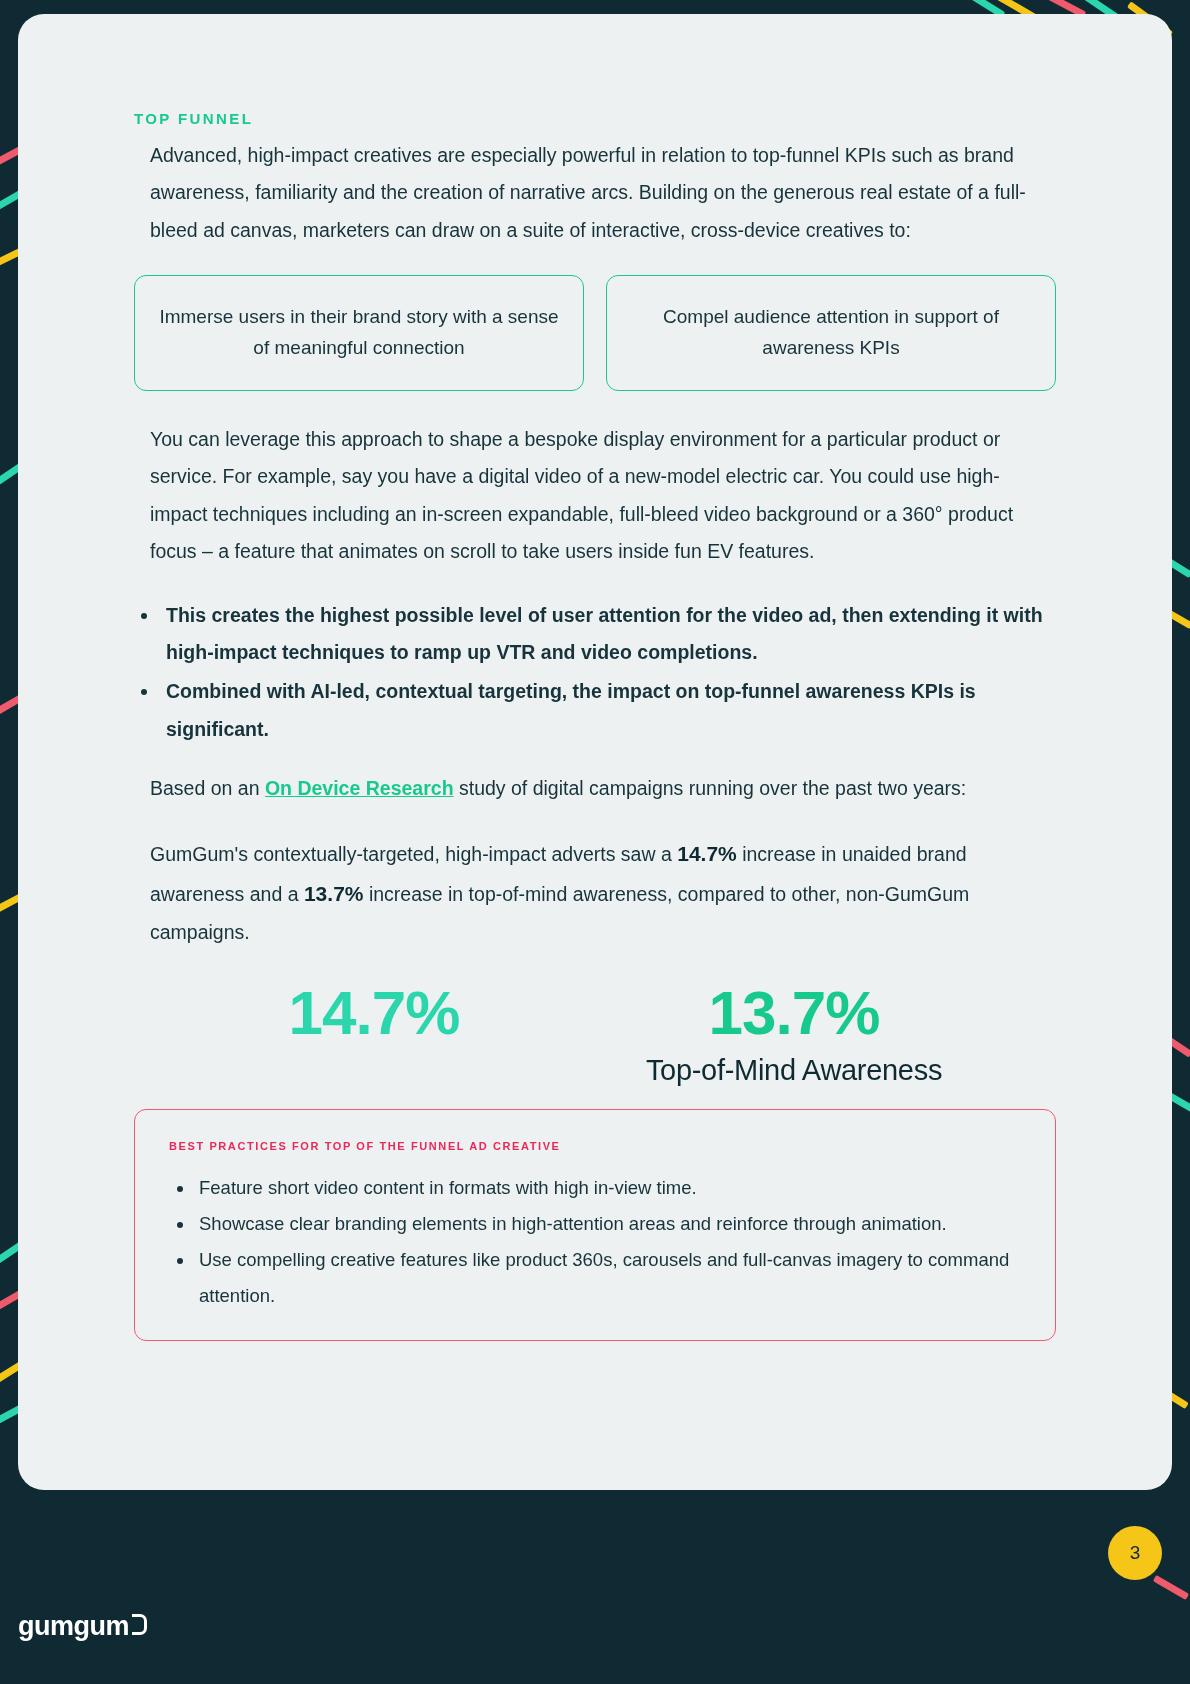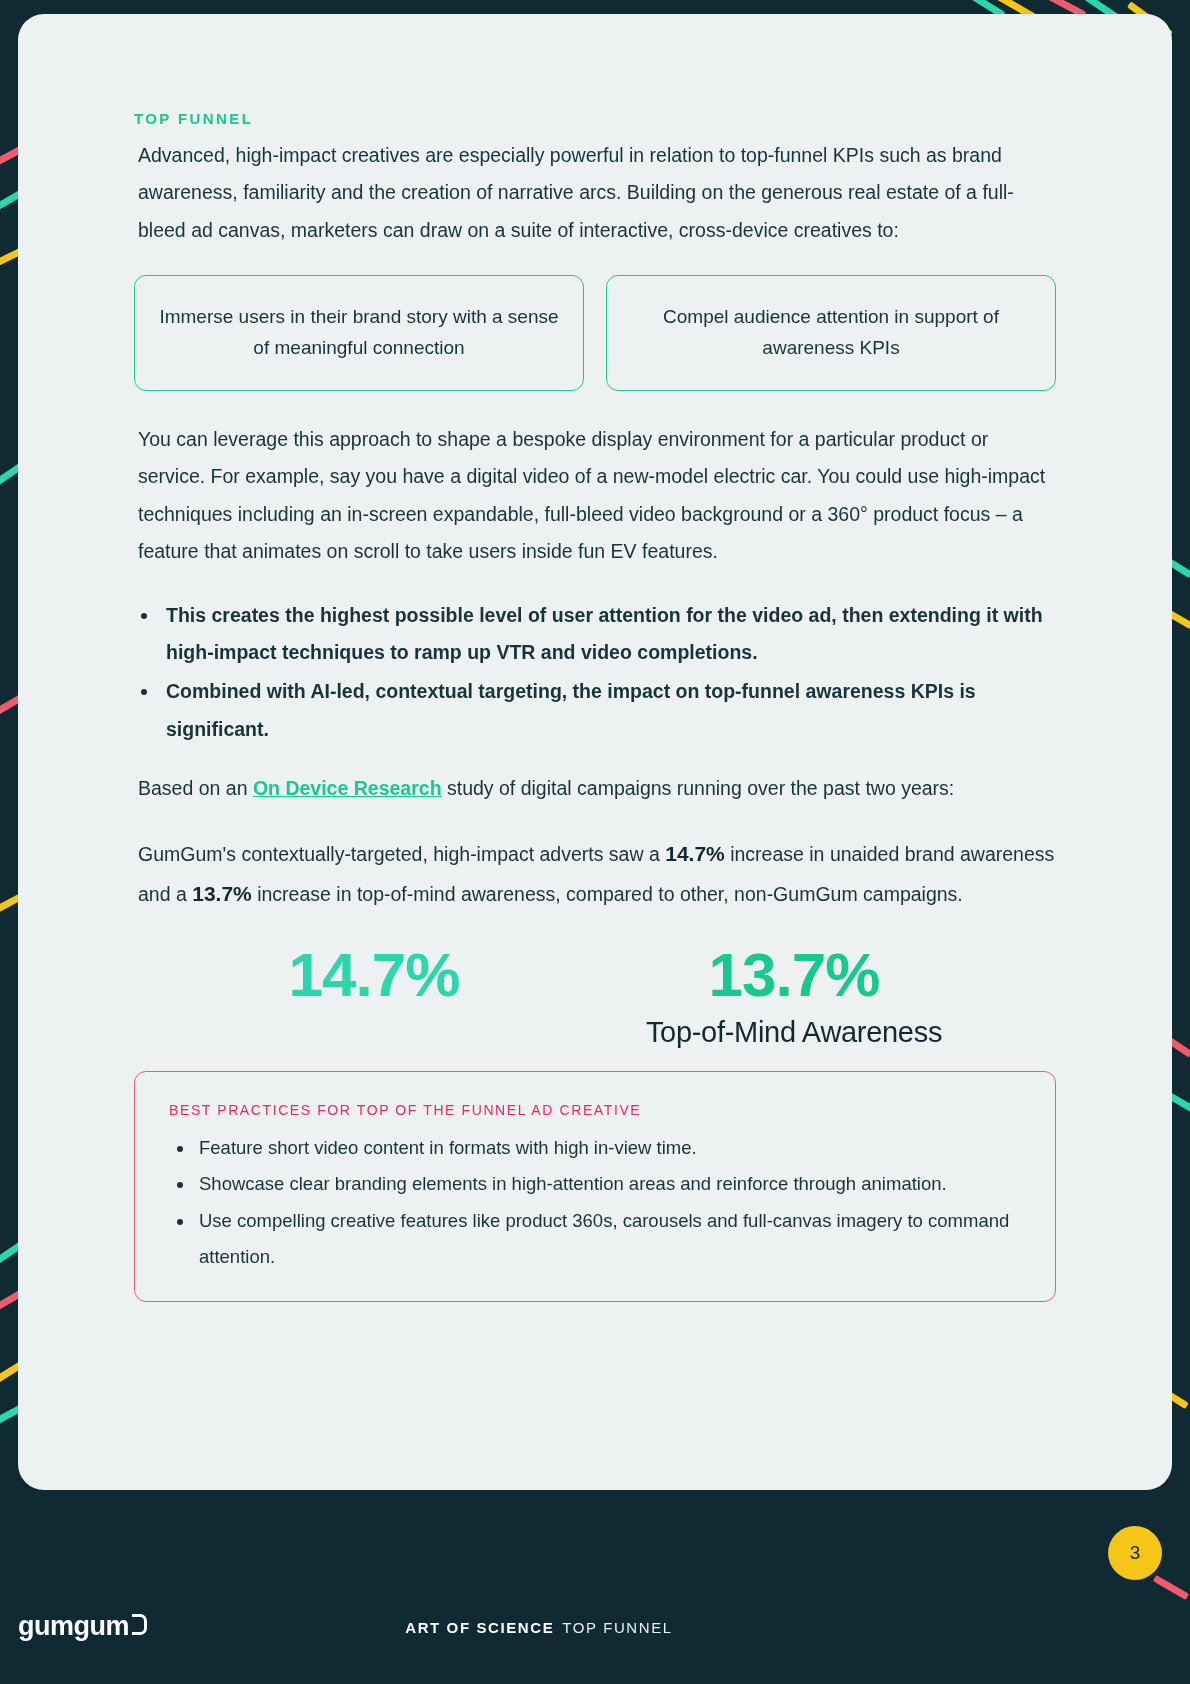--- a/index.html
+++ b/index.html
@@ -49,21 +49,21 @@
     letter-spacing: -1px;
     color: #102a33;
     margin: 0 0 30px 0;
     font-weight: bold;
   }
 
   p.body-text {
     font-size: 19.5px;
     line-height: 1.92;
     color: #17333c;
-    margin: 0 0 26px 4px;
+    margin: 0 0 26px 16px;
     max-width: 930px;
   }
 
   
   .callout-row {
     display: flex;
     gap: 22px;
     margin: 14px 0 30px 0;
   }
   .callout {
@@ -118,24 +118,24 @@
 
   
   .practices {
     border: 1.6px solid #ef5a6c;
     border-radius: 12px;
     padding: 30px 34px 26px 34px;
     margin-top: 14px;
   }
   .practices h3 {
     color: #e8295b;
-    font-size: 14px;
+    font-size: 11px;
     letter-spacing: 1.6px;
-    font-weight: normal;
-    margin: 0 0 12px 0;
+    font-weight: bold;
+    margin: 0 0 18px 0;
     text-transform: uppercase;
   }
   .practices ul { margin: 0; padding-left: 26px; }
   .practices li {
     font-size: 18.5px;
     line-height: 1.95;
     color: #17333c;
     padding-left: 4px;
   }
 
@@ -275,18 +275,15 @@
     </div>
 
   </div>
 </div>
 
 <div class="footer">
   <div class="logo">
     <span>gumgum</span>
     <span class="mark"></span>
   </div>
-  <div class="footer-center">
-    <span class="strong">ART OF SCIENCE</span><span class="light">TOP FUNNEL</span>
-  </div>
 </div>
 
 <div class="page-badge">3</div>
 
 </body></html>

